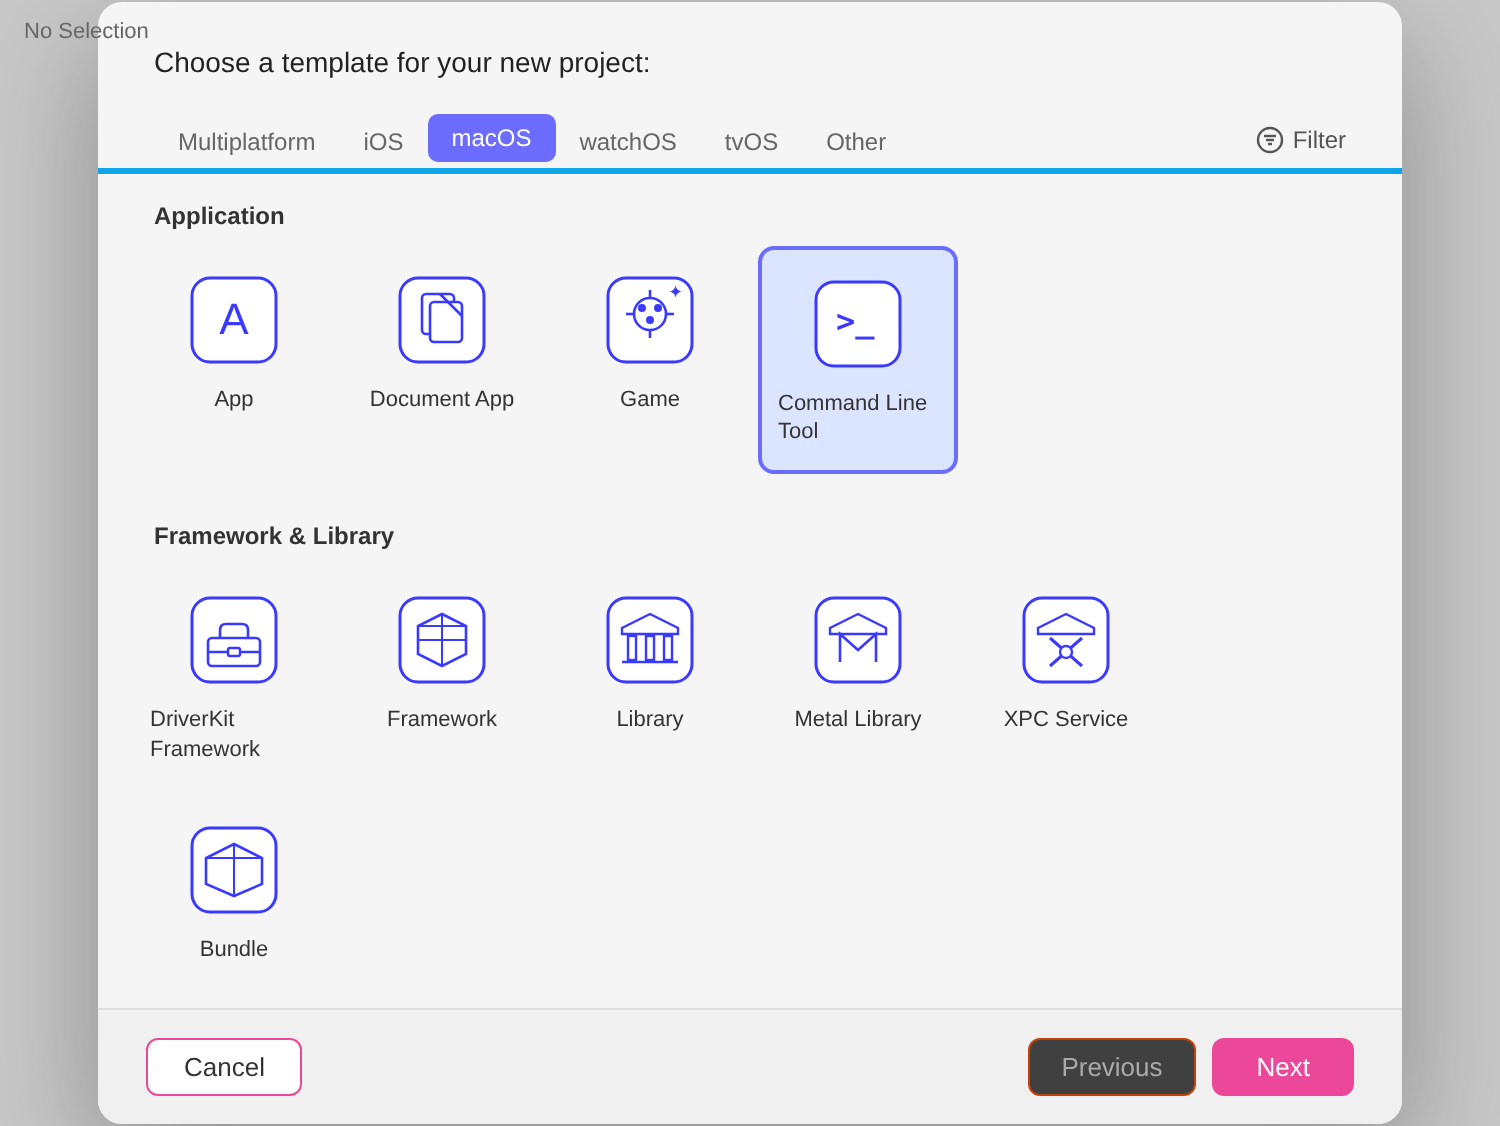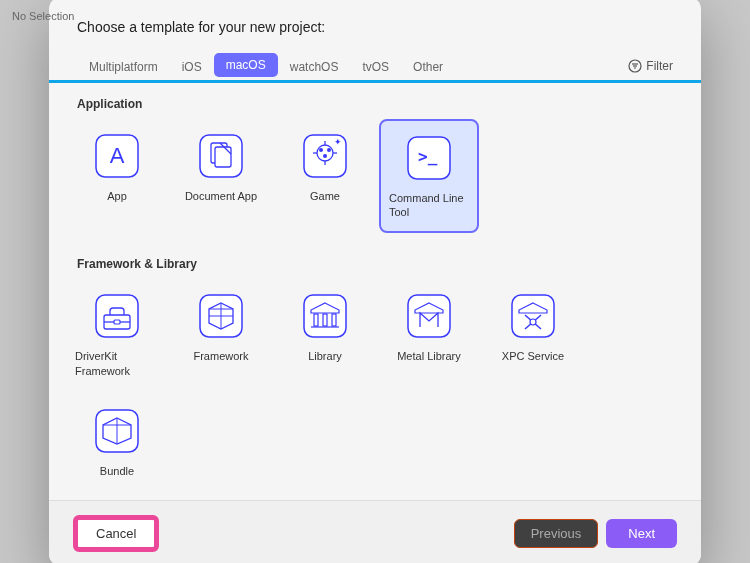--- a/index.html
+++ b/index.html
@@ -118,21 +118,21 @@
       align-items: center;
       padding: 14px 24px;
       border-top: 1px solid #ddd;
       background: #f0f0f0;
       border-radius: 0 0 12px 12px;
     }
     .btn-cancel {
       font-size: 13px;
       padding: 6px 18px;
       border-radius: 6px;
-      border: 5px solid #ec4899;
+      border: 1px solid #ec4899;
       background: white;
       color: #333;
       cursor: pointer;
     }
     .btn-nav-group {
       margin-left: auto;
       display: flex;
       gap: 8px;
     }
     .btn-previous {
@@ -142,21 +142,21 @@
       border: 1px solid #c2410c;
       background: #404040;
       color: #aaa;
       cursor: pointer;
     }
     .btn-next {
       font-size: 13px;
       padding: 6px 22px;
       border-radius: 6px;
       border: none;
-      background: #8b5cf6;
+      background: #ec4899;
       color: white;
       cursor: pointer;
       font-weight: 500;
     }
 
     
     svg { display: block; }
   </style>
 </head>
 <body>

